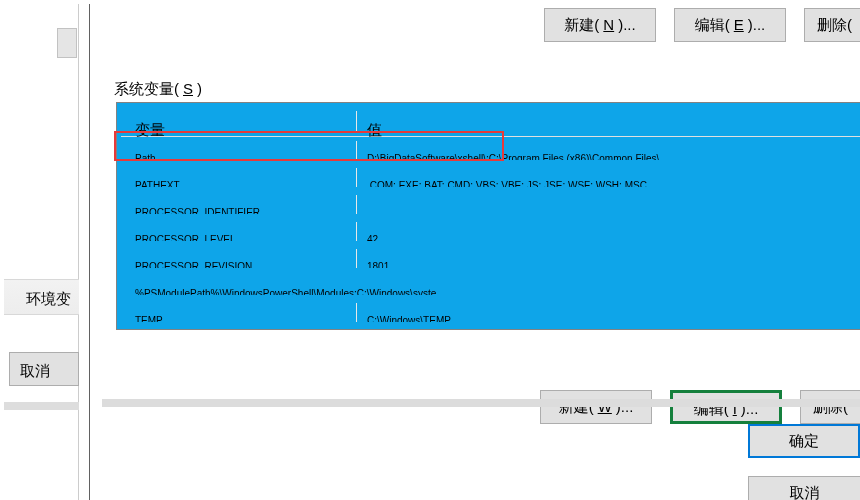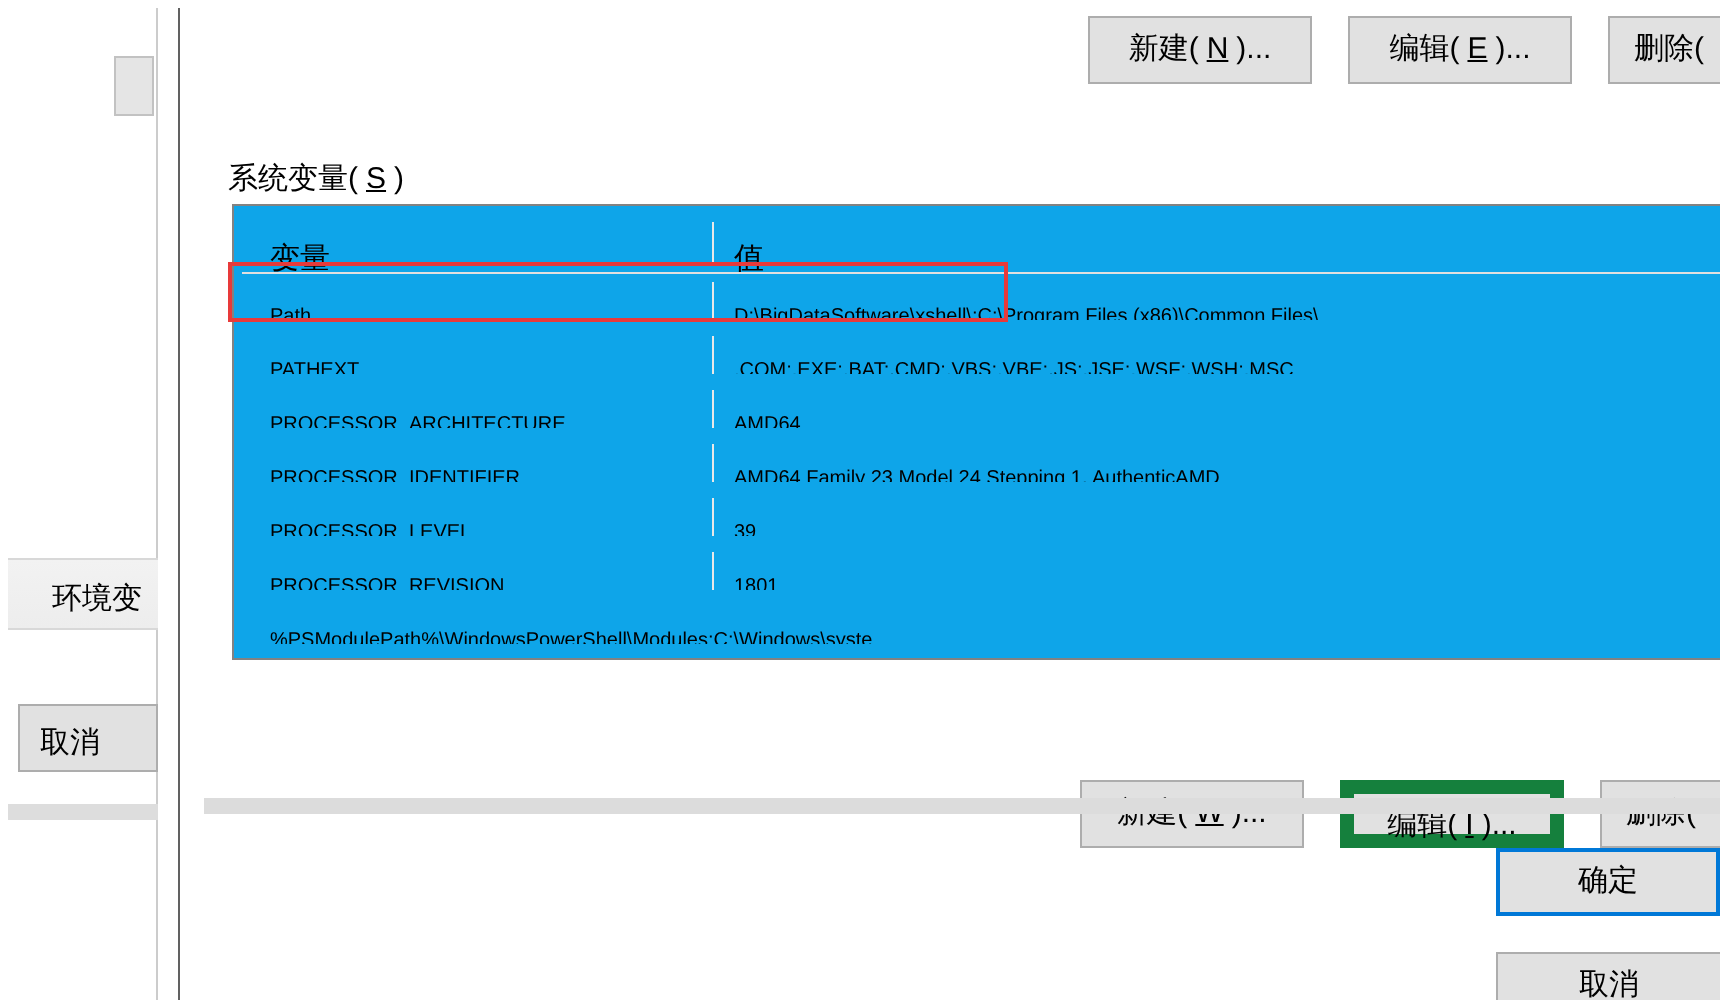--- a/index.html
+++ b/index.html
@@ -198,49 +198,44 @@
     </div>
     <div class="tbody-row">
       <div class="td col-var">Path</div>
       <div class="td col-val">D:\BigDataSoftware\xshell\;C:\Program Files (x86)\Common Files\</div>
     </div>
     <div class="tbody-row">
       <div class="td col-var">PATHEXT</div>
       <div class="td col-val">.COM;.EXE;.BAT;.CMD;.VBS;.VBE;.JS;.JSE;.WSF;.WSH;.MSC</div>
     </div>
     <div class="tbody-row">
-      <div class="td col-var">PROCESSOR_ARCHITECTURE</div>
-      <div class="td col-val">AMD64</div>
-    </div>
-    <div class="tbody-row">
       <div class="td col-var">PROCESSOR_IDENTIFIER</div>
-      <div class="td col-val">AMD64 Family 23 Model 24 Stepping 1, AuthenticAMD</div>
     </div>
     <div class="tbody-row">
       <div class="td col-var">PROCESSOR_LEVEL</div>
-      <div class="td col-val">39</div>
+      <div class="td col-val">42</div>
     </div>
     <div class="tbody-row">
       <div class="td col-var">PROCESSOR_REVISION</div>
       <div class="td col-val">1801</div>
     </div>
     <div class="tbody-row">
       <div class="td col-val">%PSModulePath%\WindowsPowerShell\Modules;C:\Windows\syste</div>
     </div>
     <div class="tbody-row">
       <div class="td col-var">TEMP</div>
       <div class="td col-val">C:\Windows\TEMP</div>
     </div>
   </div>
 
   <div class="highlight-box" style="left:24px; top:127px; width:390px; height:30px;"></div>
 
   <div class="lower-buttons">
     <div class="btn">新建(<u>W</u>)...</div>
-    <div class="btn" style="border:7px solid #15803d">编辑(<u>I</u>)...</div>
+    <div class="btn" style="border:3px solid #15803d">编辑(<u>I</u>)...</div>
     <div class="btn" style="min-width:60px;border-right:none">删除(</div>
   </div>
 
   <div class="divider"></div>
 
   <div class="ok-row">
     <div class="btn primary">确定</div>
     <div class="btn" style="min-width:60px;border-right:none">取消</div>
   </div>
 

